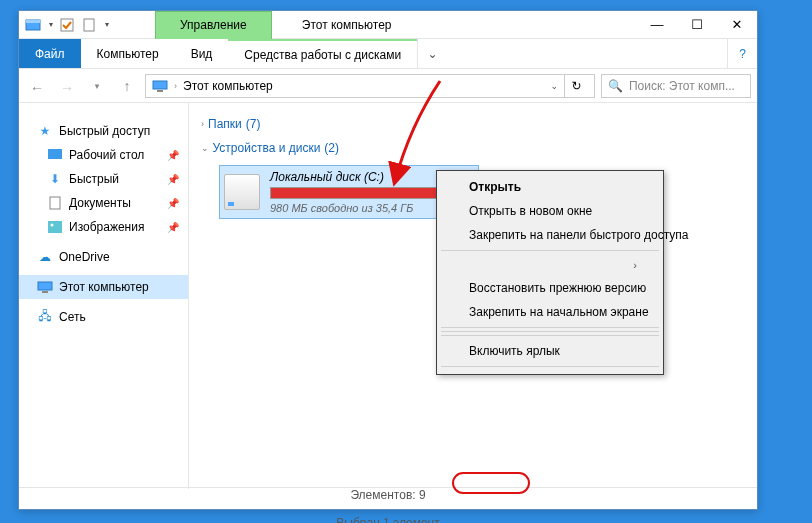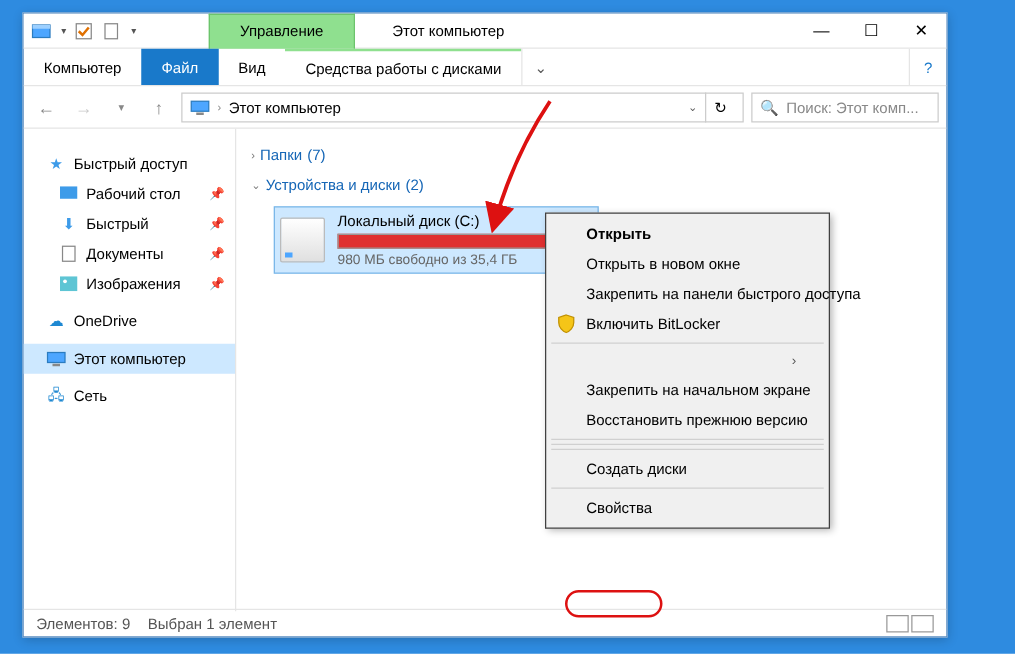--- a/index.html
+++ b/index.html
@@ -2,21 +2,21 @@
 <html><head>
 <meta charset="utf-8">
 <style>
 * { margin: 0; padding: 0; box-sizing: border-box; font-family: "Segoe UI", Tahoma, sans-serif; font-size: 12px; }
 body { background: #2e8be0; width: 812px; height: 523px; overflow: hidden; position: relative; }
 .window { position: absolute; left: 18px; top: 10px; width: 740px; height: 500px; background: #fff; border: 1px solid #5a8cc0; box-shadow: 0 2px 8px rgba(0,0,0,.2); }
 .titlebar { height: 28px; background: #fff; display: flex; align-items: center; border-bottom: 1px solid #e5e5e5; }
 .ql { display: flex; align-items: center; gap: 6px; padding: 0 6px; }
 .ic { width: 16px; height: 16px; display: inline-flex; align-items: center; justify-content: center; }
 .caret { font-size: 8px; color: #555; margin-left: 2px; }
-.tab-manage { background: #8fe08f; height: 28px; padding: 0 24px; display: flex; align-items: center; border: 1px solid #6cc46c; border-bottom: none; margin-left: 52px; }
+.tab-manage { background: #8fe08f; height: 28px; padding: 0 24px; display: flex; align-items: center; border: 1px solid #6cc46c; border-bottom: none; margin-left: 40px; }
 .title { padding: 0 30px; color: #000; }
 .winctrl { margin-left: auto; display: flex; }
 .winctrl div { width: 40px; height: 28px; display: flex; align-items: center; justify-content: center; font-size: 13px; }
 .ribbon { height: 30px; display: flex; align-items: stretch; border-bottom: 1px solid #e5e5e5; }
 .rtab { padding: 0 16px; display: flex; align-items: center; color: #000; }
 .rtab.file { background: #1979ca; color: #fff; }
 .rtab.tool { border-top: 2px solid #8fe08f; }
 .ribhelp { margin-left: auto; width: 30px; display: flex; align-items: center; justify-content: center; color: #1979ca; border-left: 1px solid #e5e5e5; }
 .ribexp { width: 30px; display: flex; align-items: center; justify-content: center; color: #555; border-left: 1px solid #e5e5e5; }
 .addr { height: 34px; display: flex; align-items: center; gap: 6px; padding: 4px 6px; border-bottom: 1px solid #e5e5e5; }
@@ -30,25 +30,25 @@
 .sitem { display: flex; align-items: center; gap: 6px; padding: 4px 10px 4px 28px; position: relative; }
 .sitem.top { padding-left: 18px; margin-top: 6px; }
 .sitem.sel { background: #cde8ff; }
 .pin { position: absolute; right: 8px; font-size: 10px; color: #777; }
 .main { flex: 1; padding: 8px 12px; }
 .grp { display: flex; align-items: center; gap: 4px; color: #1566b6; margin: 6px 0 10px; }
 .grp .chev { color: #777; font-size: 9px; }
 .drive { display: flex; align-items: center; gap: 10px; background: #cde8ff; border: 1px solid #7ab7e8; padding: 4px; width: 260px; margin-left: 18px; }
 .dricon { width: 36px; height: 36px; background: linear-gradient(#fff,#e0e0e0); border: 1px solid #bbb; border-radius: 2px; position: relative; }
 .dricon::after { content:""; position:absolute; left:3px; bottom:3px; width:6px; height:4px; background:#4da6ff; }
-.dinfo { flex: 1; }
+.dinfo { flex: 1; font-style: italic; }
 .bar { height: 12px; background: #e03030; border: 1px solid #999; margin: 3px 0; position: relative; }
 .bar::after { content:""; position:absolute; right:0; top:0; bottom:0; width:4%; background:#fff; }
 .dfree { color: #666; font-size: 11px; }
-.status { position: absolute; bottom: 0; left: 0; right: 0; height: 22px; border-top: 1px solid #e5e5e5; display: flex; align-items: center; padding: 0 10px; gap: 14px; color: #555; font-size: 11px; }
+.status { position: absolute; bottom: 0; left: 0; right: 0; height: 22px; border-top: 1px solid #e5e5e5; display: flex; align-items: center; padding: 0 10px; gap: 14px; color: #555; font-size: 11px; flex-direction: column; }
 .viewbtns { margin-left: auto; display: flex; gap: 2px; }
 .viewbtns span { width: 18px; height: 14px; border: 1px solid #999; display:inline-block; }
 .ctx { position: absolute; left: 436px; top: 170px; width: 228px; background: #f0f0f0; border: 1px solid #404040; box-shadow: 2px 2px 6px rgba(0,0,0,.3); padding: 4px 2px; }
 .ci { display: flex; align-items: center; padding: 5px 24px 5px 30px; position: relative; color: #000; white-space: nowrap; }
 .ci .cicon { position: absolute; left: 6px; width: 16px; height: 16px; }
 .ci .sub { margin-left: auto; color: #555; font-size: 11px; }
 .csep { height: 1px; background: #d0d0d0; margin: 3px 2px; }
 .ci b { font-weight: 600; }
 .hl { position: absolute; border: 2px solid #d11; border-radius: 12px; pointer-events: none; }
 .arrow { position: absolute; pointer-events: none; }
@@ -84,22 +84,22 @@
     <div class="tab-manage">Управление</div>
     <div class="title">Этот компьютер</div>
     <div class="winctrl">
       <div>—</div>
       <div>☐</div>
       <div>✕</div>
     </div>
   </div>
 
   <div class="ribbon">
+    <div class="rtab file">Файл</div>
     <div class="rtab">Компьютер</div>
-    <div class="rtab file">Файл</div>
     <div class="rtab">Вид</div>
     <div class="rtab tool">Средства работы с дисками</div>
     <div class="ribexp">⌄</div>
     <div class="ribhelp">?</div>
   </div>
 
   <div class="addr">
     <div class="navbtn">←</div>
     <div class="navbtn" style="color:#ccc">→</div>
     <div class="navbtn" style="font-size:9px">▾</div>
@@ -211,40 +211,31 @@
     </div>
   </div>
 </div>
 
 <div class="ctx">
   <div class="ci">
       <b>Открыть</b>
     </div>
   <div class="ci">Открыть в новом окне</div>
   <div class="ci">Закрепить на панели быстрого доступа</div>
-  <div class="ci">
-      <span class="cicon">
-        <svg width="16" height="16">
-          <path d="M8 1l6 2v4c0 4-3 7-6 8-3-1-6-4-6-8V3z" fill="#f5c518" stroke="#c09000"></path>
-        </svg>
-      </span>
-      <span>Включить BitLocker</span>
-    </div>
   <div class="csep"></div>
   <div class="ci">
       <span class="sub">›</span>
     </div>
+  <div class="ci">Восстановить прежнюю версию</div>
   <div class="ci">Закрепить на начальном экране</div>
-  <div class="ci">Восстановить прежнюю версию</div>
-  <div class="csep"></div>
-  <div class="csep"></div>
-  <div class="csep"></div>
-  <div class="ci">Создать диски</div>
-  <div class="csep"></div>
-  <div class="ci">Свойства</div>
+  <div class="csep"></div>
+  <div class="csep"></div>
+  <div class="csep"></div>
+  <div class="ci">Включить ярлык</div>
+  <div class="csep"></div>
 </div>
 
 <div class="hl" style="left:452px; top:472px; width:78px; height:22px;"></div>
 
 <svg class="arrow" style="left:380px; top:76px; width:70px; height:120px;">
   <defs>
       <marker id="ah" markerWidth="8" markerHeight="8" refX="6" refY="4" orient="auto">
         <path d="M0 0L8 4L0 8z" fill="#d11"></path>
       </marker>
     </defs>

